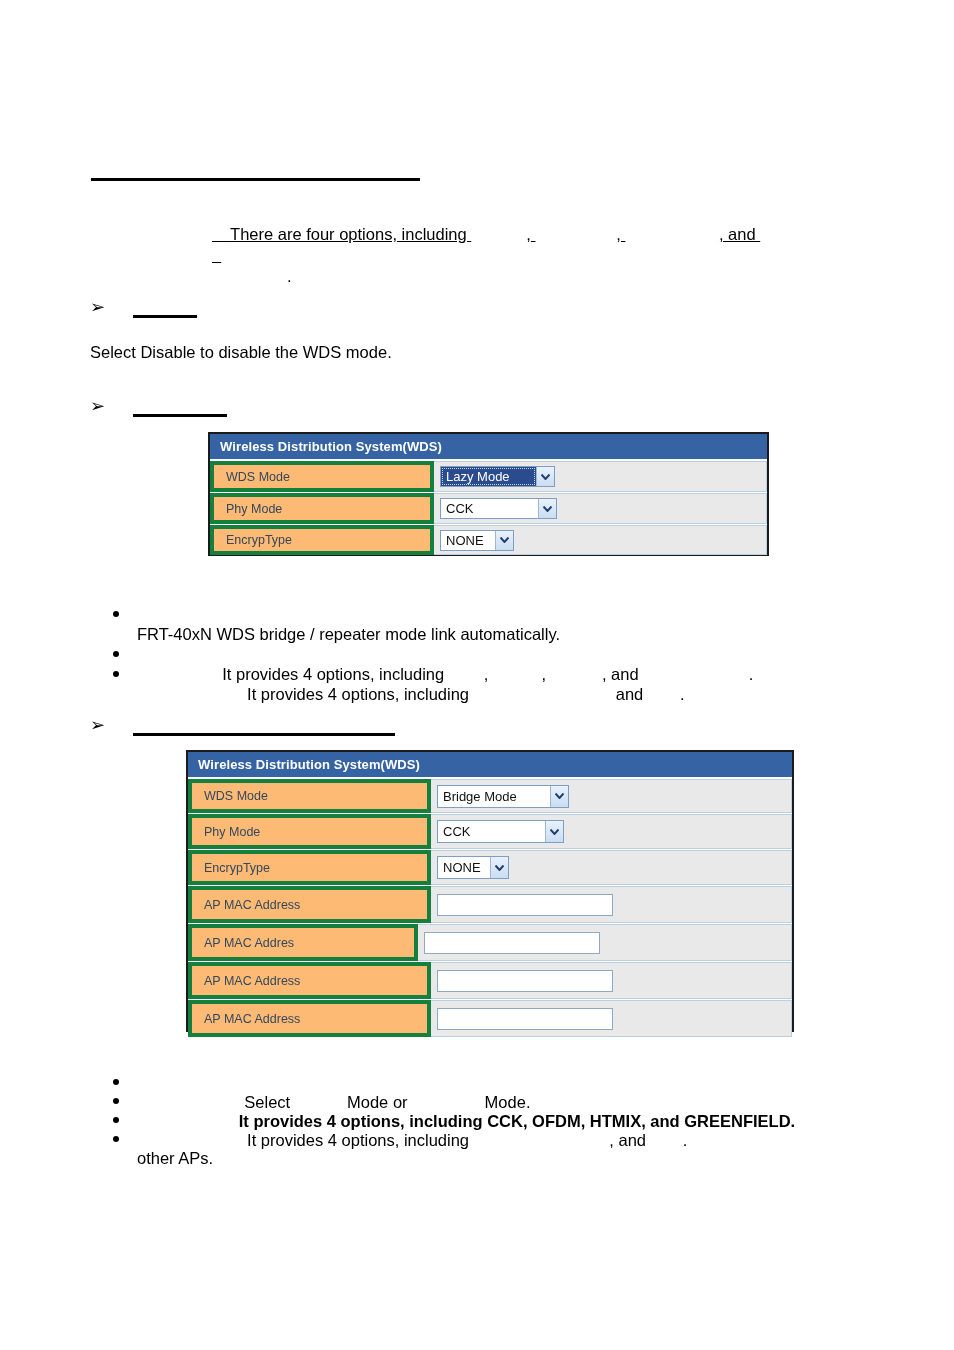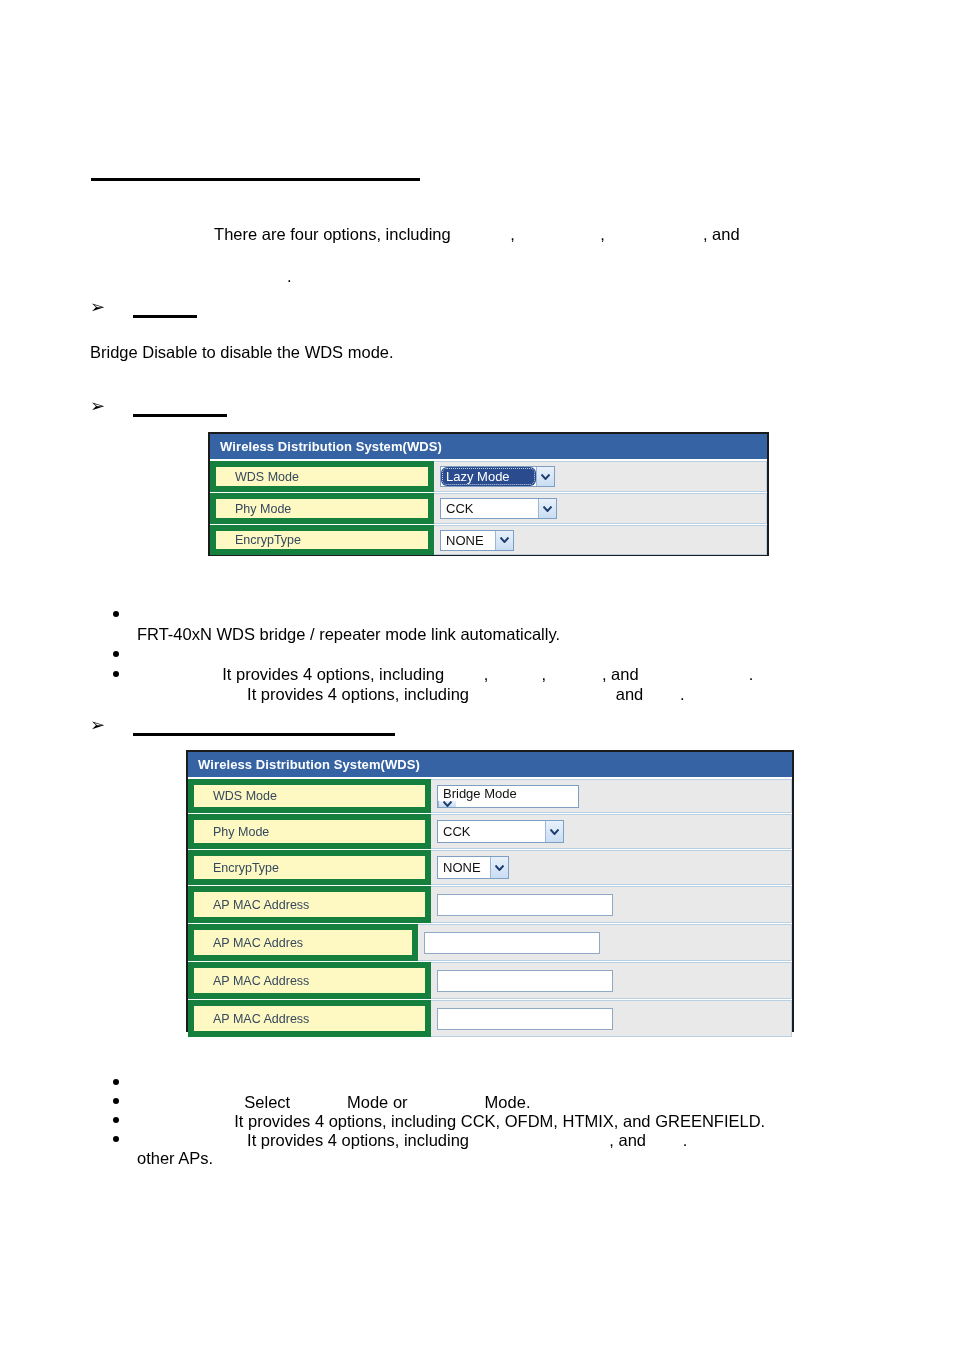--- a/index.html
+++ b/index.html
@@ -56,25 +56,25 @@
     letter-spacing:.1px;
     border-bottom:1px solid #ffffff;
   }
   .panel .row{
     display:flex;
     align-items:stretch;
     border-top:1px solid #ffffff;
   }
   .panel .row:first-of-type{border-top:none;}
   .panel .lbl{
-    background:#fef9c3;
-    border:6px solid #15803d;
+    background:#fdba74;
+    border:4px solid #15803d;
     box-sizing:border-box;
     display:flex;align-items:center;
-    padding-left:19px;
+    padding-left:12px;
     color:#34485e;
     font-size:12.5px;
   }
   .panel .val{
     background:#e9e9e9;
     border:1px solid #b9cfe2;
     border-left:none;
     box-sizing:border-box;
     display:flex;align-items:center;
     padding-left:6px;
@@ -97,21 +97,20 @@
     flex:1;
     white-space:nowrap;
     line-height:1;
   }
   .sel.focused{ outline:none; }
   .sel.focused .sel-txt{
     background:#2a4b8d;
     color:#ffffff;
     outline:1px dotted #c9d6ea;
     outline-offset:-2px;
-    border-radius:6px;
   }
   .sel .arrow{
     width:17px;
     background:linear-gradient(#e9f1fb,#c9ddf3);
     border-left:1px solid #9db8d6;
     display:flex;align-items:center;justify-content:center;
   }
   .sel .arrow svg{display:block;}
 
   
@@ -123,31 +122,31 @@
     width:176px;
   }
 </style>
 </head>
 <body>
 
 <div class="page">
 
   <div class="rule" style="left:91px;top:178px;width:329px;"></div>
 
-  <div class="abs body-txt" style="left:196px;top:203px;">
+  <div class="abs body-txt" style="left:212px;top:203px;text-decoration:underline;">
     <span>There are four options, including </span><span class="hidden-bold">Disable</span><span>, </span><span class="hidden-bold">Lazy Mode</span><span>, </span><span class="hidden-bold">Bridge Mode</span><span>, and </span>
   </div>
   <div class="abs body-txt" style="left:155px;top:245px;">
     <span class="hidden-bold">Repeater Mode</span><span>.</span>
   </div>
 
   <div class="arrow-bullet" style="left:90px;top:298px;">➢</div>
   <div class="rule" style="left:133px;top:315px;width:64px;"></div>
 
-  <div class="abs body-txt" style="left:90px;top:342px;">Bridge Disable to disable the WDS mode.</div>
+  <div class="abs body-txt" style="left:90px;top:342px;">Select Disable to disable the WDS mode.</div>
 
   <div class="arrow-bullet" style="left:90px;top:397px;">➢</div>
   <div class="rule" style="left:133px;top:414px;width:94px;"></div>
 
   <div class="panel" style="left:196px;top:432px;width:561px;height:124px;">
     <div class="hdr">Wireless Distribution System(WDS)</div>
 
     <div class="row">
       <div class="lbl" style="width:224px;height:31px;">WDS Mode</div>
       <div class="val" style="height:31px;">
@@ -206,21 +205,21 @@
 
   <div class="arrow-bullet" style="left:90px;top:716px;">➢</div>
   <div class="rule" style="left:133px;top:733px;width:262px;"></div>
 
   <div class="panel" style="left:174px;top:750px;width:608px;height:282px;">
     <div class="hdr">Wireless Distribution System(WDS)</div>
 
     <div class="row">
       <div class="lbl" style="width:243px;height:34px;">WDS Mode</div>
       <div class="val" style="height:34px;">
-        <div class="sel" style="width:142px;height:23px;flex-direction:column;">
+        <div class="sel" style="width:132px;height:23px;">
           <span class="sel-txt">Bridge Mode</span>
           <span class="arrow">
             <svg width="9" height="6" viewBox="0 0 9 6">
                 <path d="M0.5 0.5 L4.5 5 L8.5 0.5" fill="none" stroke="#1f3f73" stroke-width="2"></path>
               </svg>
           </span>
         </div>
       </div>
     </div>
 
@@ -280,21 +279,21 @@
       </div>
     </div>
   </div>
 
   <div class="dot" style="left:113px;top:1079px;"></div>
   <div class="abs body-txt" style="left:137px;top:1071px;text-align:right;">
     <span class="hidden-bold">WDS Mode:</span><span>Select </span><span class="hidden-bold">Bridge</span><span> Mode or </span><span class="hidden-bold">Repeater</span><span> Mode.</span>
   </div>
 
   <div class="dot" style="left:113px;top:1098px;"></div>
-  <div class="abs body-txt" style="left:137px;top:1090px;">
+  <div class="abs body-txt" style="left:137px;top:1090px;font-weight:bold;">
     <span class="hidden-bold">Phy Mode:</span><span>It provides 4 options, including CCK, OFDM, HTMIX, and GREENFIELD.</span>
   </div>
 
   <div class="dot" style="left:113px;top:1117px;"></div>
   <div class="abs body-txt" style="left:137px;top:1109px;">
     <span class="hidden-bold">EncrypType:</span><span>It provides 4 options, including </span><span class="hidden-bold">NONE, WEP, TKIP</span><span>, and </span><span class="hidden-bold">AES</span><span>.</span>
   </div>
 
   <div class="dot" style="left:113px;top:1136px;"></div>
   <div class="abs body-txt" style="left:137px;top:1148px;">other APs.</div>

